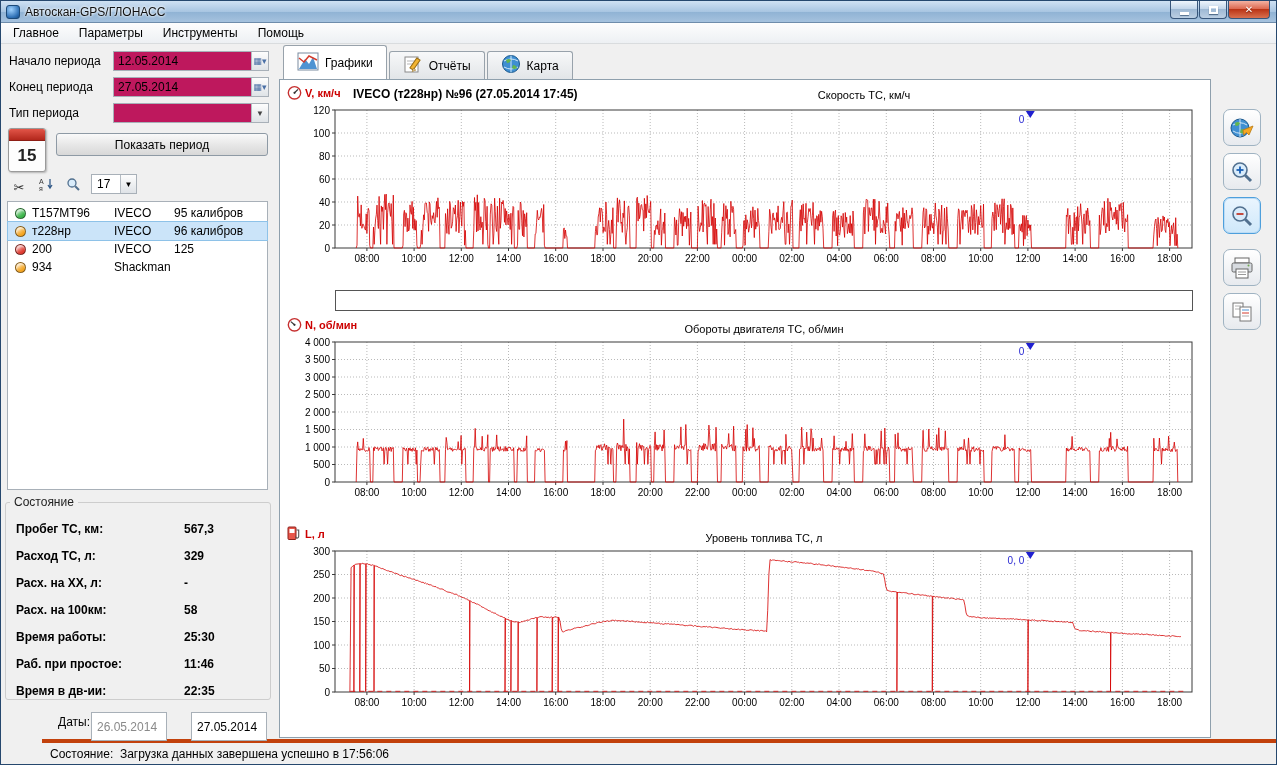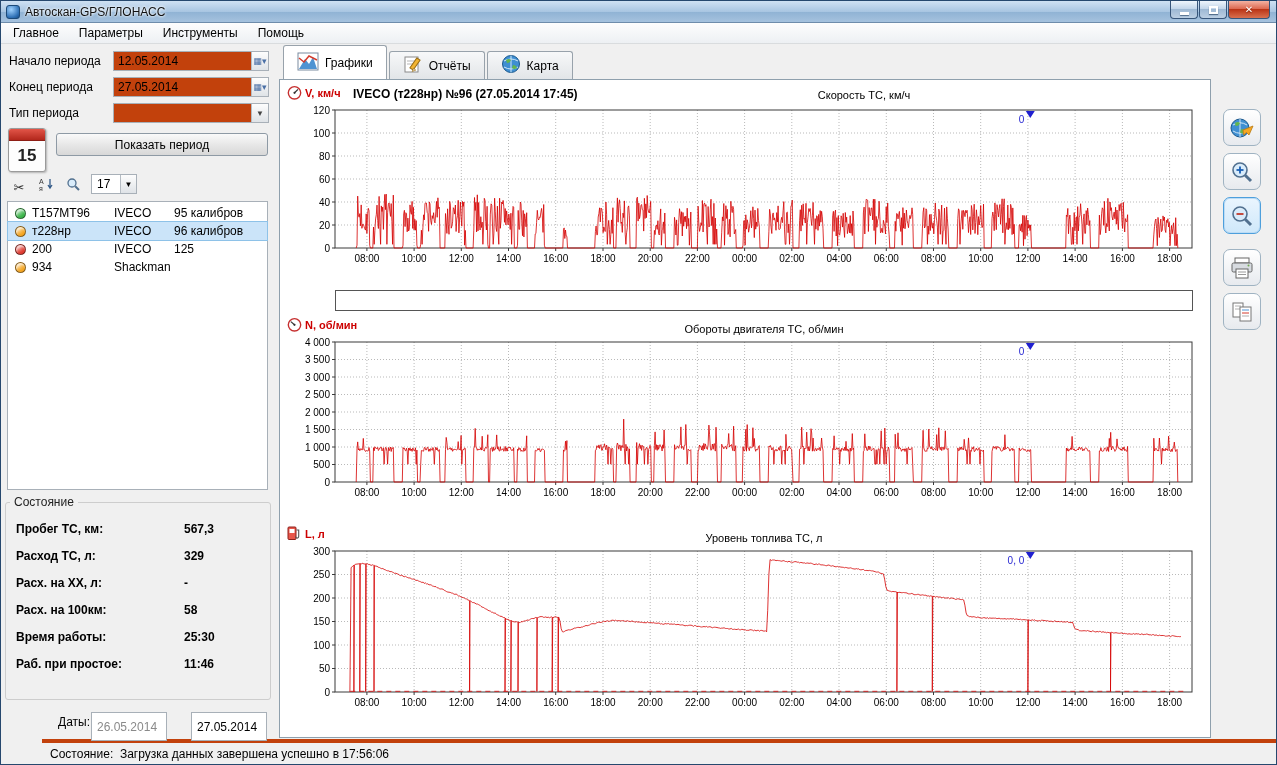--- a/index.html
+++ b/index.html
@@ -28,21 +28,21 @@
   .menu-item { padding:2px 10px; cursor:default; }
 
   
   .content { display:flex; height:695px; }
   .sidebar { width:277px; position:relative; background:#f0f0f0; flex:none; }
   .main { flex:1; position:relative; background:#f0f0f0; }
   .abs { position:absolute; }
 
   
   .side-label { line-height:20px; }
-  .field { height:20px; background:#c2410c; border:1px solid #a8b0b8; display:flex; align-items:center; }
+  .field { height:20px; background:#be185d; border:1px solid #a8b0b8; display:flex; align-items:center; }
   .field-value { flex:1; padding-left:4px; }
   .field-btn { width:17px; height:18px; border-left:1px solid #b5bcc3; background:linear-gradient(#fdfdfd,#dfe3e7);
                display:flex; align-items:center; justify-content:center; font-size:9px; color:#4a6fa5; cursor:default; }
   .combo-arrow { font-size:8px; color:#444; }
   .calendar { width:38px; height:44px; background:#fdfdfd; border:1px solid #9a9a9a; border-radius:3px;
               box-shadow:1px 1px 2px rgba(0,0,0,.25); overflow:hidden; text-align:center; }
   .cal-top { height:12px; background:linear-gradient(#e25548,#b2271c); border-bottom:1px solid #8d1d14; }
   .cal-day { font-size:17px; font-weight:bold; color:#222; line-height:30px; }
   .btn { height:23px; background:linear-gradient(#fafafa,#e4e4e4 60%,#d8d8d8); border:1px solid #8e9aa5;
          border-radius:3px; font-family:inherit; font-size:12px; cursor:default; }
@@ -227,20 +227,24 @@
             <span class="slab">Расх. на 100км:</span>
             <span class="sval">58</span>
           </div>
         <div class="srow">
             <span class="slab">Время работы:</span>
             <span class="sval">25:30</span>
           </div>
         <div class="srow">
             <span class="slab">Раб. при простое:</span>
             <span class="sval">11:46</span>
+          </div>
+        <div class="srow">
+            <span class="slab">Время в дв-ии:</span>
+            <span class="sval">22:35</span>
           </div>
       </fieldset>
 
       <span class="abs" style="left:57px;top:671px">Даты:</span>
       <span class="abs date-box" style="left:90px;top:668px">
           <span class="gray">26.05.2014</span>
         </span>
       <span class="abs date-box" style="left:190px;top:668px">
           <span>27.05.2014</span>
         </span>

